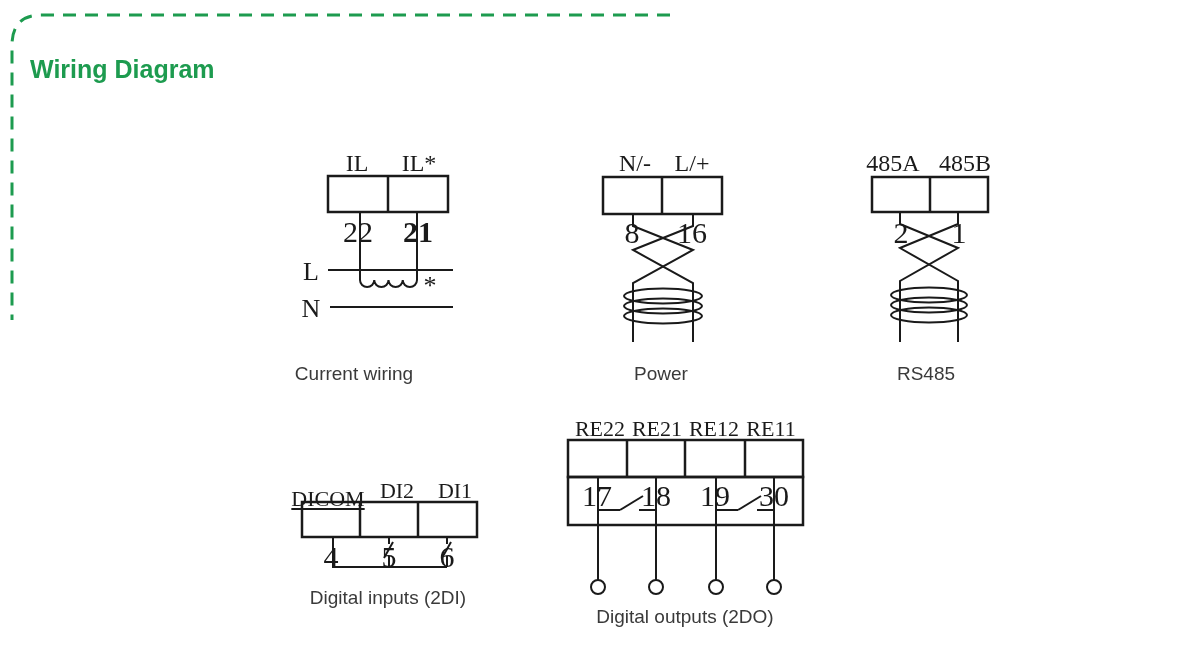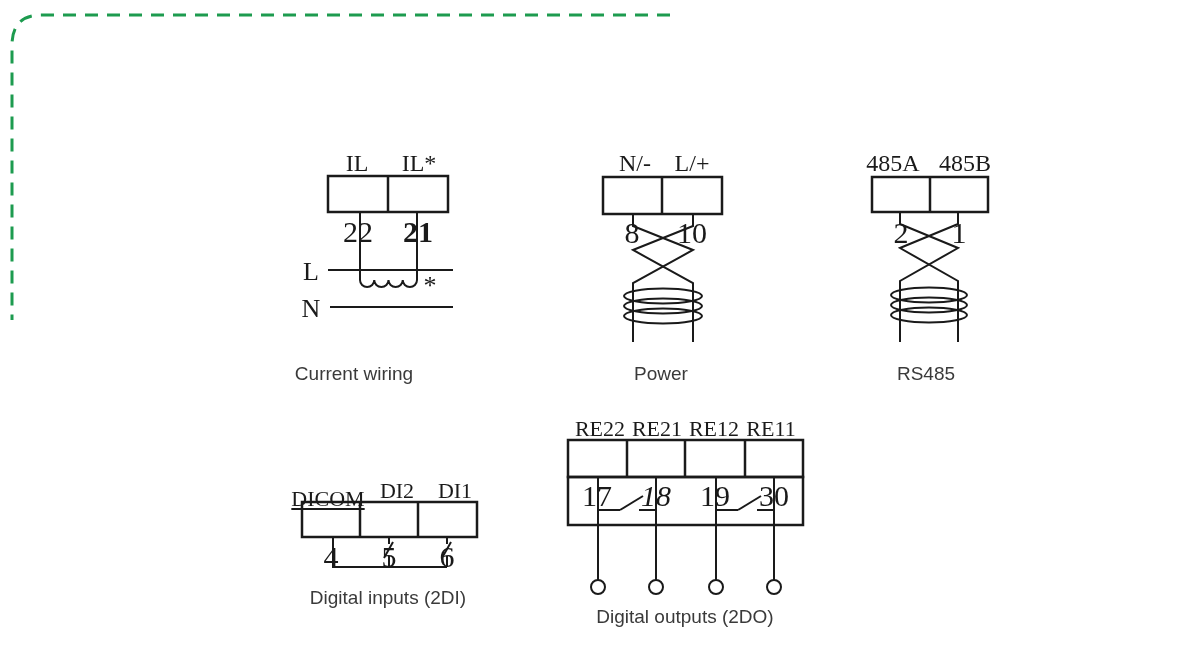--- a/index.html
+++ b/index.html
@@ -86,34 +86,35 @@
       <path d="M716,510 H738"></path>
       <path d="M738,510 L761,496"></path>
       <path d="M757,510 H774"></path>
       <circle cx="598" cy="587" r="7" fill="#ffffff"></circle>
       <circle cx="656" cy="587" r="7" fill="#ffffff"></circle>
       <circle cx="716" cy="587" r="7" fill="#ffffff"></circle>
       <circle cx="774" cy="587" r="7" fill="#ffffff"></circle>
     </g>
   </svg>
 
+  <div class="page-title">Wiring Diagram</div>
 
   <div class="lbl t-label" style="left:327px;top:151px;width:60px;">IL</div>
   <div class="lbl t-label" style="left:389px;top:151px;width:60px;">IL*</div>
   <div class="lbl t-num" style="left:328px;top:180px;width:60px;">22</div>
   <div class="lbl t-num" style="left:388px;top:180px;width:60px;font-weight:bold;">21</div>
   <div class="lbl side-label" style="left:291px;top:258px;width:40px;">L</div>
   <div class="lbl side-label" style="left:291px;top:295px;width:40px;">N</div>
   <div class="lbl star" style="left:420px;top:272px;width:20px;">*</div>
   <div class="cap" style="left:254px;top:363px;width:200px;">Current wiring</div>
 
   <div class="lbl t-label" style="left:605px;top:151px;width:60px;">N/-</div>
   <div class="lbl t-label" style="left:662px;top:151px;width:60px;">L/+</div>
   <div class="lbl t-num" style="left:602px;top:181px;width:60px;">8</div>
-  <div class="lbl t-num" style="left:662px;top:181px;width:60px;">10</div>
+  <div class="lbl t-num" style="left:662px;top:181px;width:60px;">16</div>
   <div class="cap" style="left:561px;top:363px;width:200px;">Power</div>
 
   <div class="lbl t-label" style="left:853px;top:151px;width:80px;">485A</div>
   <div class="lbl t-label" style="left:925px;top:151px;width:80px;">485B</div>
   <div class="lbl t-num" style="left:871px;top:181px;width:60px;">2</div>
   <div class="lbl t-num" style="left:929px;top:181px;width:60px;">1</div>
   <div class="cap" style="left:826px;top:363px;width:200px;">RS485</div>
 
   <div class="lbl t-label-sm" style="left:288px;top:487px;width:80px;text-decoration:underline;">DICOM</div>
   <div class="lbl t-label-sm" style="left:357px;top:479px;width:80px;">DI2</div>
@@ -121,18 +122,18 @@
   <div class="lbl t-num" style="left:301px;top:505px;width:60px;">4</div>
   <div class="lbl t-num" style="left:359px;top:505px;width:60px;">5</div>
   <div class="lbl t-num" style="left:417px;top:505px;width:60px;">6</div>
   <div class="cap" style="left:288px;top:587px;width:200px;">Digital inputs (2DI)</div>
 
   <div class="lbl t-label-sm" style="left:571px;top:417px;width:58px;">RE22</div>
   <div class="lbl t-label-sm" style="left:628px;top:417px;width:58px;">RE21</div>
   <div class="lbl t-label-sm" style="left:685px;top:417px;width:58px;">RE12</div>
   <div class="lbl t-label-sm" style="left:742px;top:417px;width:58px;">RE11</div>
   <div class="lbl t-num" style="left:567px;top:444px;width:60px;">17</div>
-  <div class="lbl t-num" style="left:626px;top:444px;width:60px;font-style:italic;">18</div>
+  <div class="lbl t-num" style="left:626px;top:444px;width:60px;">18</div>
   <div class="lbl t-num" style="left:685px;top:444px;width:60px;">19</div>
   <div class="lbl t-num" style="left:744px;top:444px;width:60px;">30</div>
   <div class="cap" style="left:575px;top:606px;width:220px;">Digital outputs (2DO)</div>
 
 </div>
 
 </body></html>

